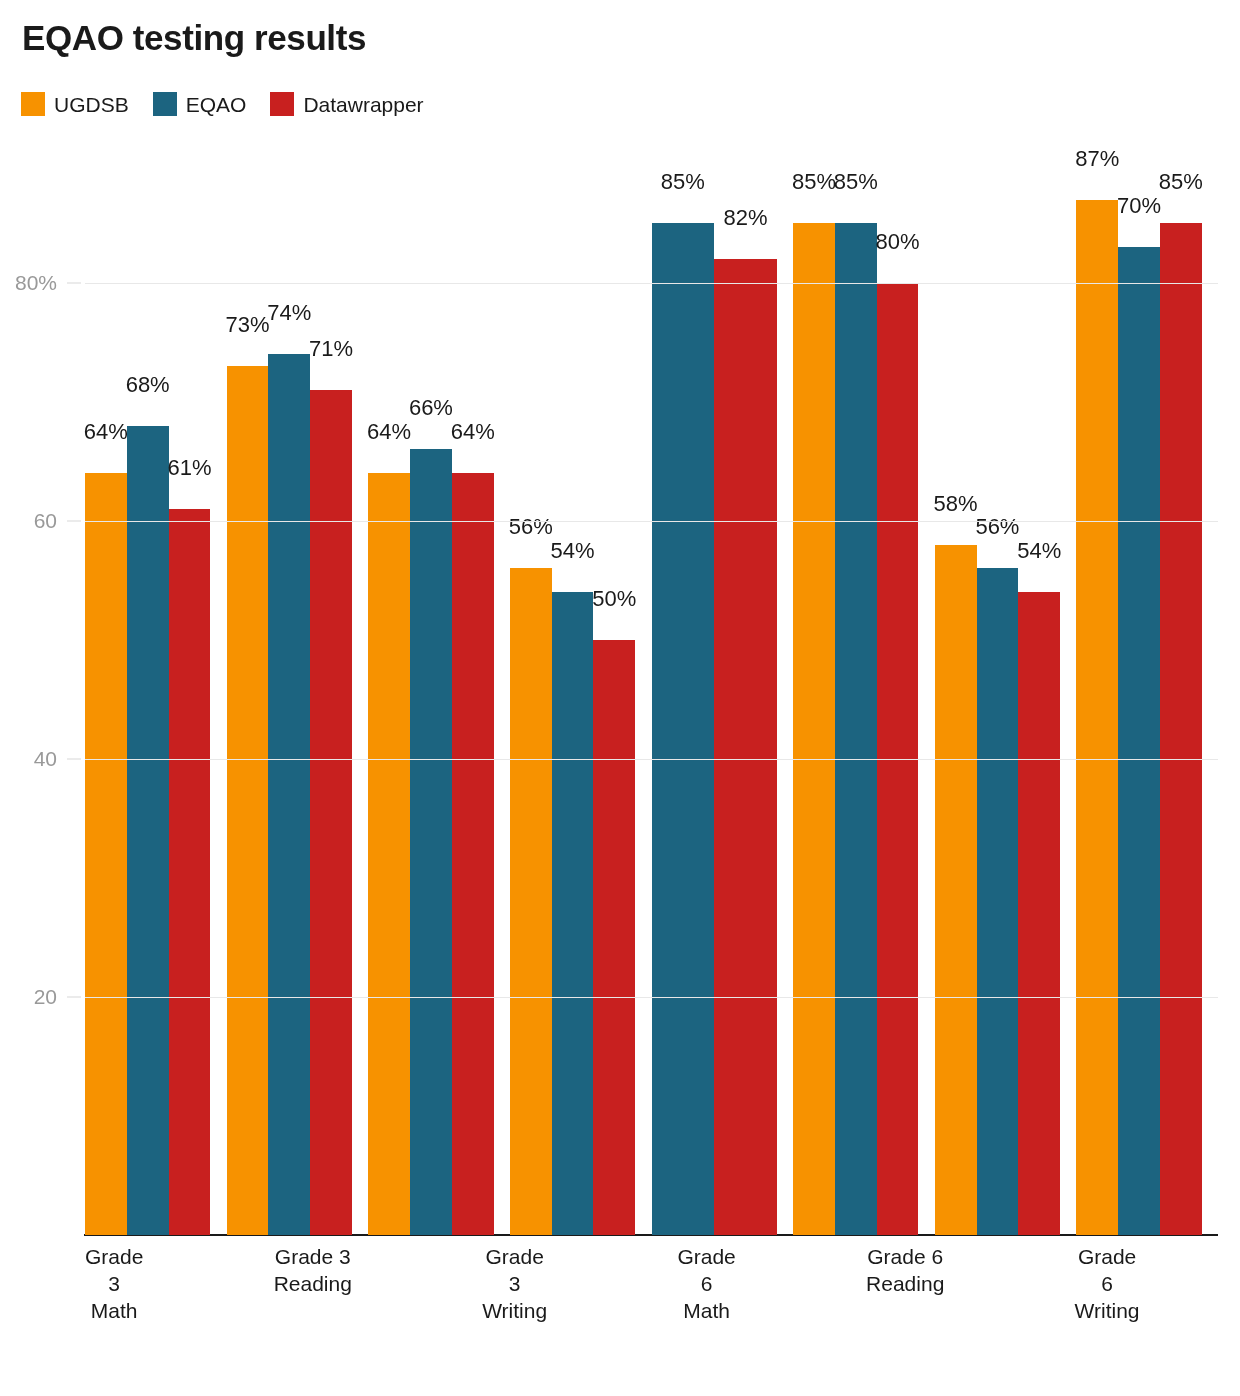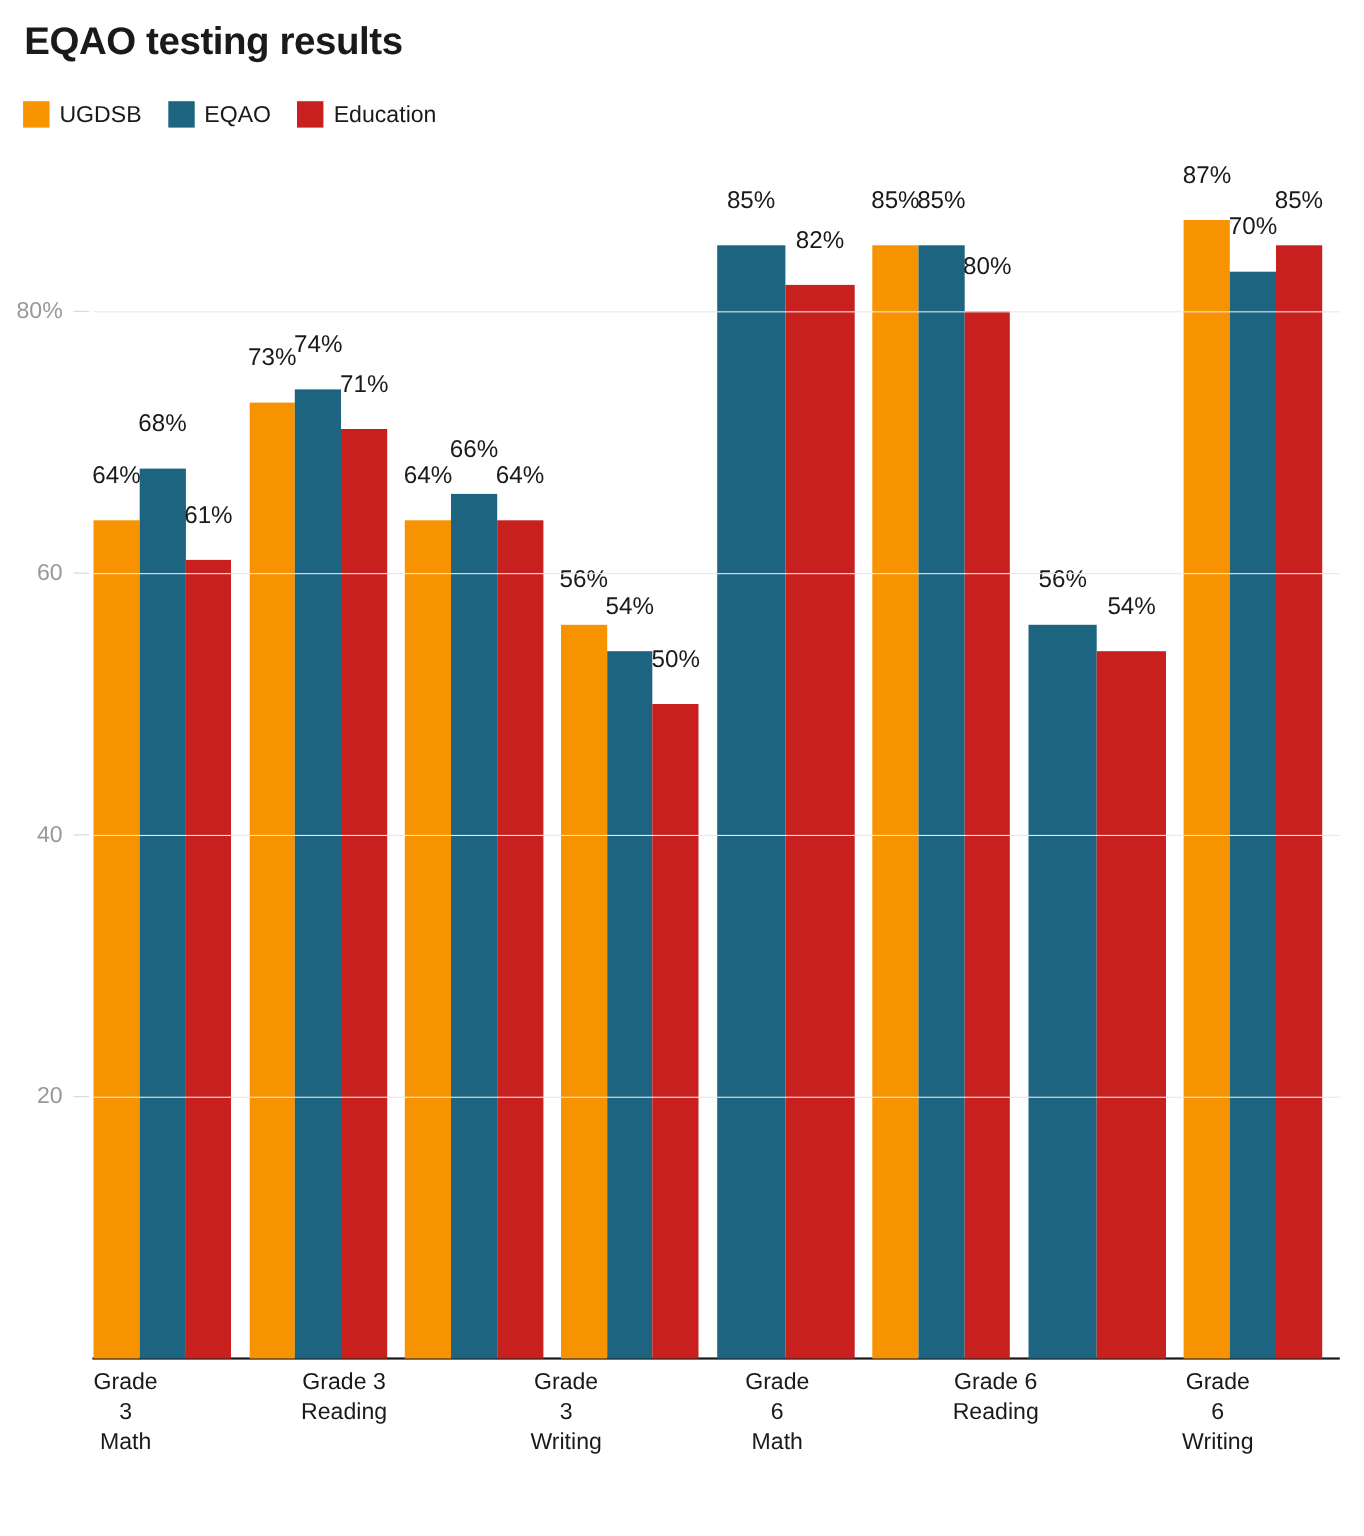--- a/index.html
+++ b/index.html
@@ -187,21 +187,21 @@
       <div class="legend-item">
         <span class="legend-swatch" style="background: rgb(247, 146, 0);"></span>
         <span class="legend-label">UGDSB</span>
       </div>
       <div class="legend-item">
         <span class="legend-swatch" style="background: rgb(28, 100, 128);"></span>
         <span class="legend-label">EQAO</span>
       </div>
       <div class="legend-item">
         <span class="legend-swatch" style="background: rgb(200, 32, 31);"></span>
-        <span class="legend-label">Education</span>
+        <span class="legend-label">Datawrapper</span>
       </div>
     </div>
 
   <div class="plot" id="plot">
     <div class="axis-base"></div>
     <div class="groups" id="groups">
         <div class="group">
           <div class="bars">
             <div class="bar-wrap">
               <div class="bar" style="height: 69.5652%; background: rgb(247, 146, 0);"></div>
@@ -288,20 +288,24 @@
               <div class="bar-value" style="bottom: 92.3913%;">85%</div>
             </div>
             <div class="bar-wrap">
               <div class="bar" style="height: 86.9565%; background: rgb(200, 32, 31);"></div>
               <div class="bar-value" style="bottom: 86.9565%;">80%</div>
             </div>
           </div>
         </div>
         <div class="group">
           <div class="bars">
+            <div class="bar-wrap">
+              <div class="bar" style="height: 63.0435%; background: rgb(247, 146, 0);"></div>
+              <div class="bar-value" style="bottom: 63.0435%;">58%</div>
+            </div>
             <div class="bar-wrap">
               <div class="bar" style="height: 60.8696%; background: rgb(28, 100, 128);"></div>
               <div class="bar-value" style="bottom: 60.8696%;">56%</div>
             </div>
             <div class="bar-wrap">
               <div class="bar" style="height: 58.6957%; background: rgb(200, 32, 31);"></div>
               <div class="bar-value" style="bottom: 58.6957%;">54%</div>
             </div>
           </div>
         </div>

